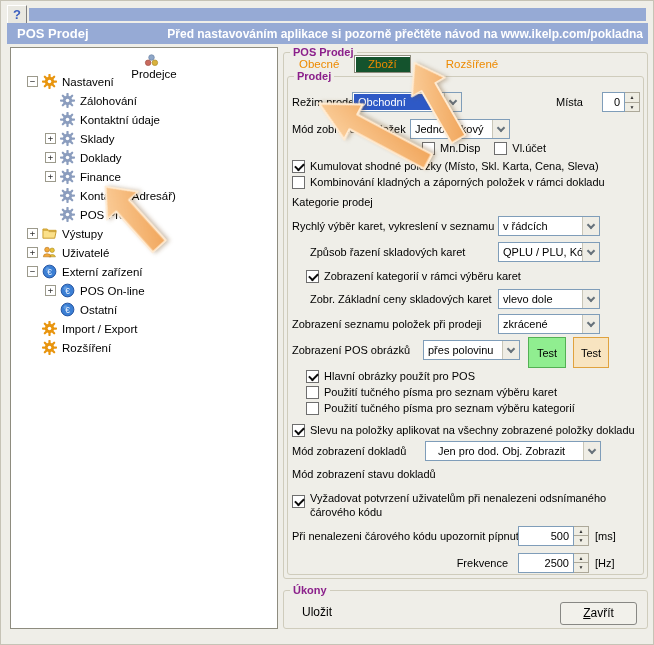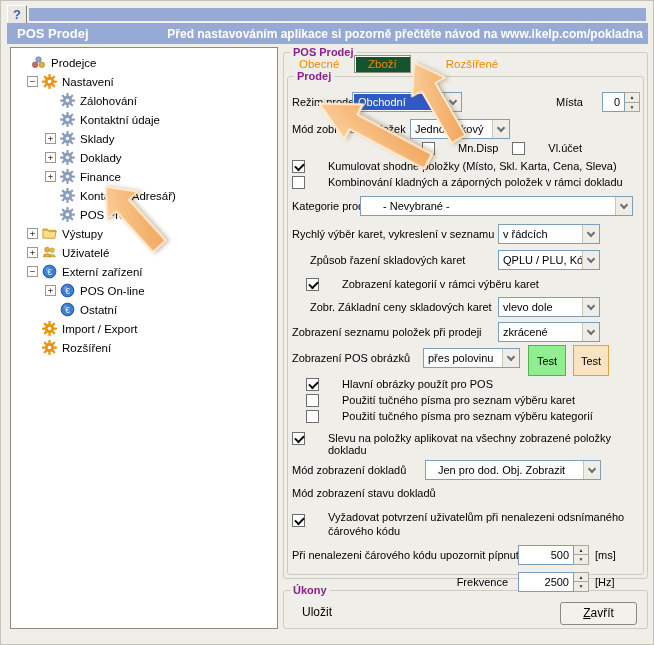--- a/index.html
+++ b/index.html
@@ -61,21 +61,21 @@
     display:flex; align-items:center; justify-content:center; flex:none; }
   .chev { width:6px; height:6px; border-right:2px solid #67727B; border-bottom:2px solid #67727B;
     transform:rotate(45deg); margin-top:-3px; }
 
   .spin { display:flex; height:20px; flex:none; }
   .spin-val { border:1px solid #7F9DB9; background:#fff; text-align:right; padding:3px 4px 0 0; }
   .spin-btns { width:15px; display:flex; flex-direction:column; border:1px solid #ACA899; border-left:0; background:#EFEDE3; }
   .sb { flex:1; font-size:5px; line-height:8px; text-align:center; color:#333; }
   .sb-up { border-bottom:1px solid #ACA899; }
 
-  .chk { display:flex; align-items:flex-start; gap:23px; }
+  .chk { display:flex; align-items:flex-start; gap:5px; }
   .cbox { width:13px; height:13px; border:1px solid #6E6E6E; background:#fff; position:relative; flex:none; }
   .cbox.checked::after { content:""; position:absolute; left:2px; top:2px; width:7px; height:4px;
     border-left:2px solid #0A0A0A; border-bottom:2px solid #0A0A0A; transform:rotate(-45deg); }
 
   .btn-test1 { width:38px; height:31px; background:#90EE90; border:1px solid #54B054; margin-left:8px;
     margin-top:-3px; display:flex; align-items:center; justify-content:center; flex:none; }
   .btn-test2 { width:36px; height:31px; background:#F8E4C0; border:1px solid #E0A23E; margin-left:7px;
     margin-top:-3px; display:flex; align-items:center; justify-content:center; flex:none; }
 
   .ukony-inner { position:relative; width:100%; height:100%; }
@@ -136,21 +136,21 @@
 <div class="win-edge"></div>
 
 <div class="help-btn">?</div>
 <div class="top-strip"></div>
 <div class="titlebar">
   <span class="t">POS Prodej</span>
   <span class="n">Před nastavováním aplikace si pozorně přečtěte návod na www.ikelp.com/pokladna</span>
 </div>
 
 <div class="tree-panel">
-    <div class="tree-row" style="padding-left: 20px;">
+    <div class="tree-row" style="padding-left: 20px; flex-direction: column;">
 
     <svg class="ticon">
         <use href="#icon-sellers"></use>
       </svg>
     <span class="tlabel">Prodejce</span>
   </div>
     <div class="tree-row" style="padding-left: 16px;">
     <span class="expand-box">−</span>
     <svg class="ticon tint-orange">
         <use href="#icon-gear"></use>
@@ -321,26 +321,20 @@
 
   <div class="row" style="margin-top:3px;">
     <div class="chk">
       <span class="cbox"></span>
       <span>Kombinování kladných a záporných položek v rámci dokladu</span>
     </div>
   </div>
 
   <div class="row" style="margin-top:7px;">
     <span class="lbl" style="width:68px;">Kategorie prodej</span>
-    <div class="combo" style="width:273px;">
-      <div class="combo-text" style="padding-left:22px;">- Nevybrané -</div>
-      <div class="combo-btn">
-          <span class="chev"></span>
-        </div>
-    </div>
   </div>
 
   <div class="row" style="margin-top:8px;">
     <span class="lbl" style="flex:1;">Rychlý výběr karet, vykreslení v seznamu</span>
     <div class="combo" style="width:102px; margin-right:40px;">
       <div class="combo-text">v řádcích</div>
       <div class="combo-btn">
           <span class="chev"></span>
         </div>
     </div>

